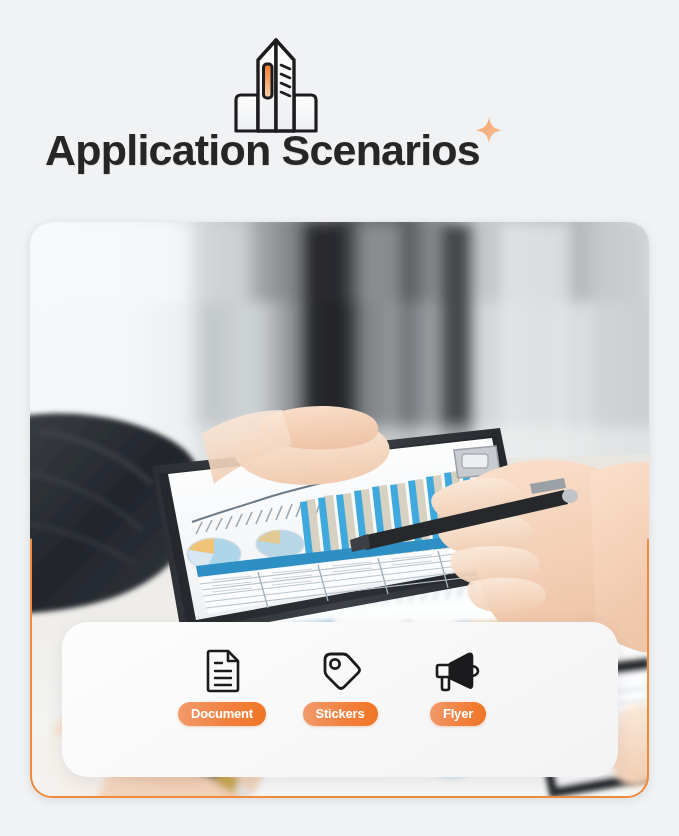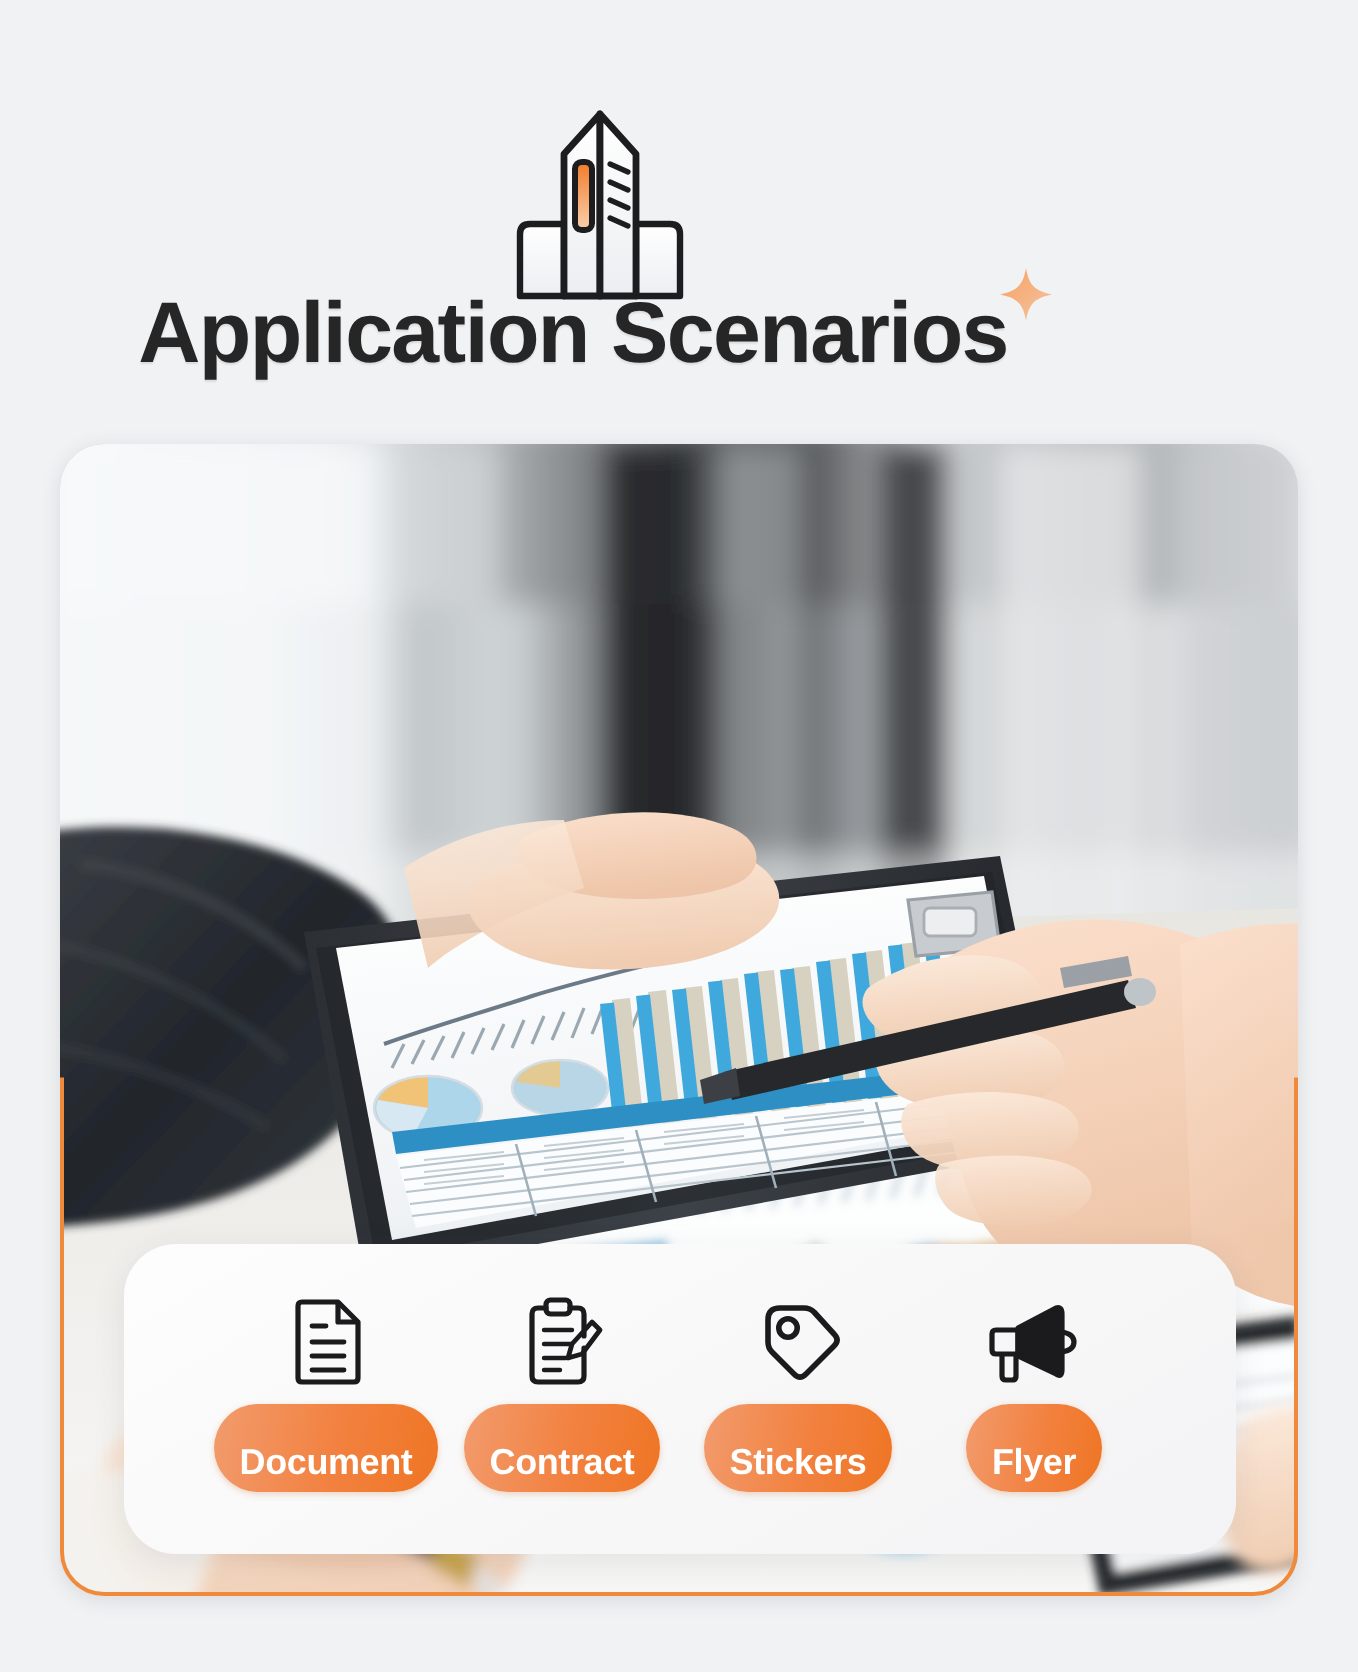--- a/index.html
+++ b/index.html
@@ -18,25 +18,24 @@
   
   .page {
     position: absolute;
     inset: 0;
     background: #f1f2f4;
   }
 
   
   .header {
     position: absolute;
-    top: 17px;
+    top: 0;
     left: 0;
     width: 551px;
     height: 212px;
-    padding-left: 48px;
   }
 
   .logo-wrap {
     position: absolute;
     left: 0;
     right: 0;
     top: 34px;
     display: flex;
     justify-content: center;
   }
@@ -126,25 +125,25 @@
 
   .badge-icon {
     height: 46px;
     display: flex;
     align-items: center;
     justify-content: center;
   }
 
   .badge-pill {
     margin-top: 8px;
-    padding: 20px 13px 6px;
+    padding: 5px 13px 6px;
     border-radius: 999px;
     background: linear-gradient(100deg, #f29b6d 0%, #f2813f 55%, #ef7524 100%);
     color: #ffffff;
-    font-size: 18px;
+    font-size: 13px;
     font-weight: bold;
     letter-spacing: -0.2px;
     line-height: 1;
     white-space: nowrap;
     box-shadow: 0 1px 3px rgba(200,110,40,0.28);
   }
 </style>
 </head>
 <body>
 
@@ -579,37 +578,20 @@
               <line x1="13" y1="14" x2="20" y2="14"></line>
               <line x1="13" y1="22" x2="29" y2="22"></line>
               <line x1="13" y1="29" x2="29" y2="29"></line>
               <line x1="13" y1="36" x2="29" y2="36"></line>
             </g>
           </svg>
         </div>
         <div class="badge-pill">Document</div>
       </div>
 
-      <div class="badge">
-        <div class="badge-icon">
-          <svg width="44" height="46" viewBox="0 0 44 46" fill="none">
-            <path d="M14 6 L10 6 Q7 6 7 9 L7 40 Q7 43 10 43 L30 43 Q33 43 33 40 L33 26" stroke="#1b1b1d" stroke-width="2.6" stroke-linecap="round" stroke-linejoin="round" fill="none"></path>
-            <path d="M33 20 L33 9 Q33 6 30 6 L26 6" stroke="#1b1b1d" stroke-width="2.6" stroke-linecap="round" stroke-linejoin="round" fill="none"></path>
-            <rect x="14" y="2" width="12" height="7" rx="2.2" stroke="#1b1b1d" stroke-width="2.6" fill="none"></rect>
-            <g stroke="#1b1b1d" stroke-width="2.2" stroke-linecap="round">
-              <line x1="13" y1="17" x2="27" y2="17"></line>
-              <line x1="13" y1="24" x2="27" y2="24"></line>
-              <line x1="13" y1="31" x2="24" y2="31"></line>
-              <line x1="13" y1="37" x2="21" y2="37"></line>
-            </g>
-            <path d="M41 17 L37 13 L27 24 L25 31 L32 29 Z" stroke="#1b1b1d" stroke-width="2.4" stroke-linejoin="round" fill="none"></path>
-          </svg>
-        </div>
-        <div class="badge-pill">Contract</div>
-      </div>
 
 
       <div class="badge">
         <div class="badge-icon">
           <svg width="44" height="42" viewBox="0 0 44 42" fill="none">
             <path d="M7 10 Q7 4 13 4 L25 4 Q28 4 30 6 L40 17 Q43 20 40 23
                      L26 37 Q23 40 20 37 L9 26 Q7 24 7 21 Z" stroke="#1b1b1d" stroke-width="2.8" stroke-linejoin="round" fill="none"></path>
             <circle cx="17" cy="14" r="4.6" stroke="#1b1b1d" stroke-width="2.8" fill="none"></circle>
           </svg>
         </div>

